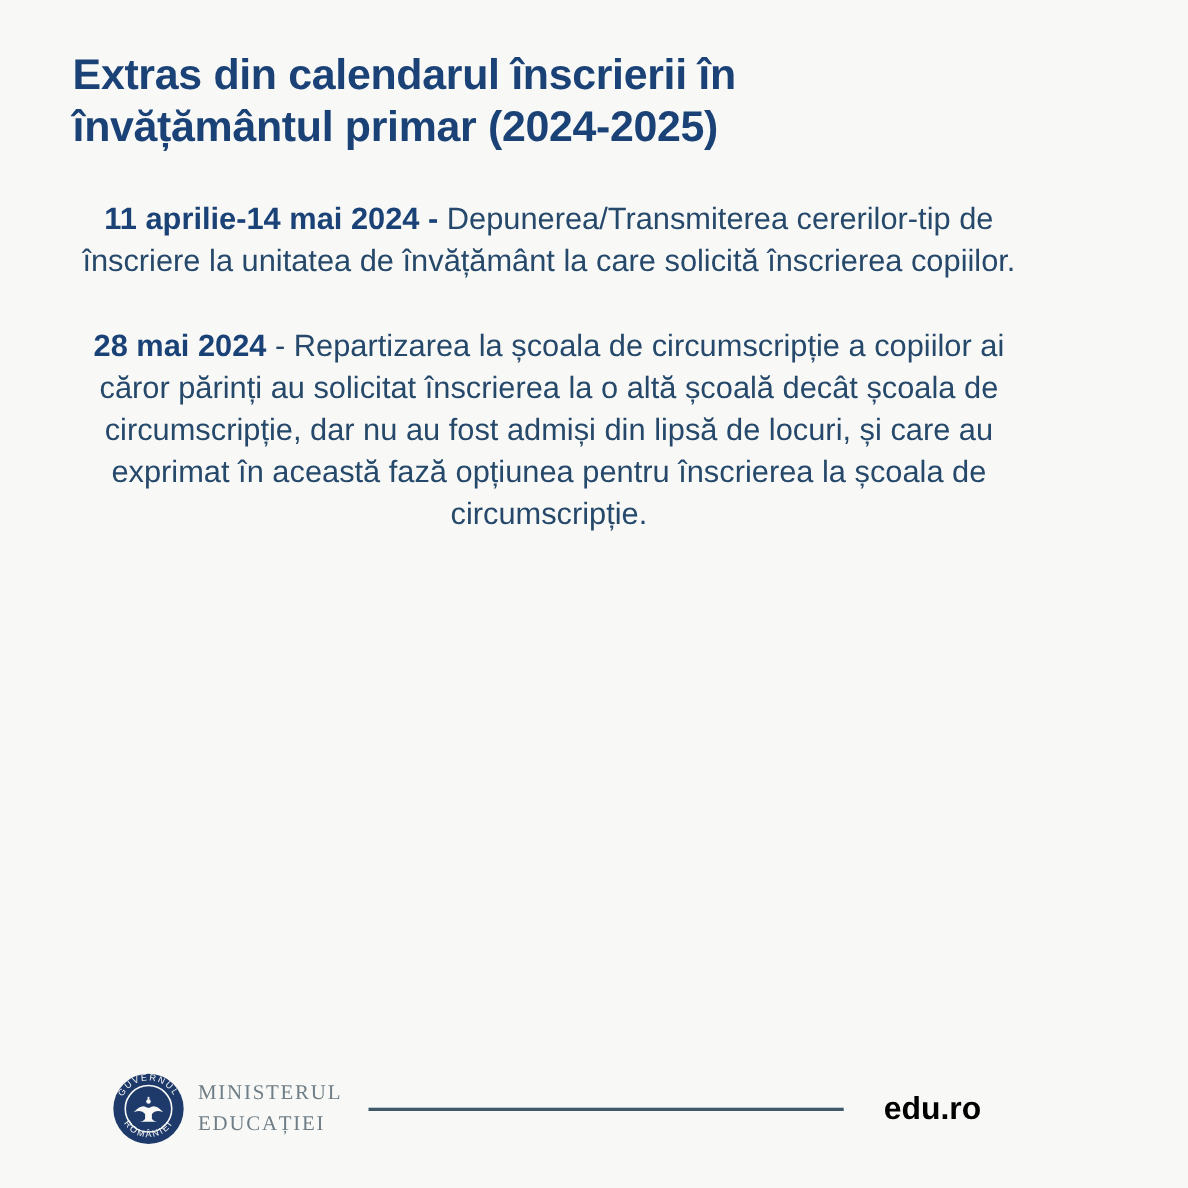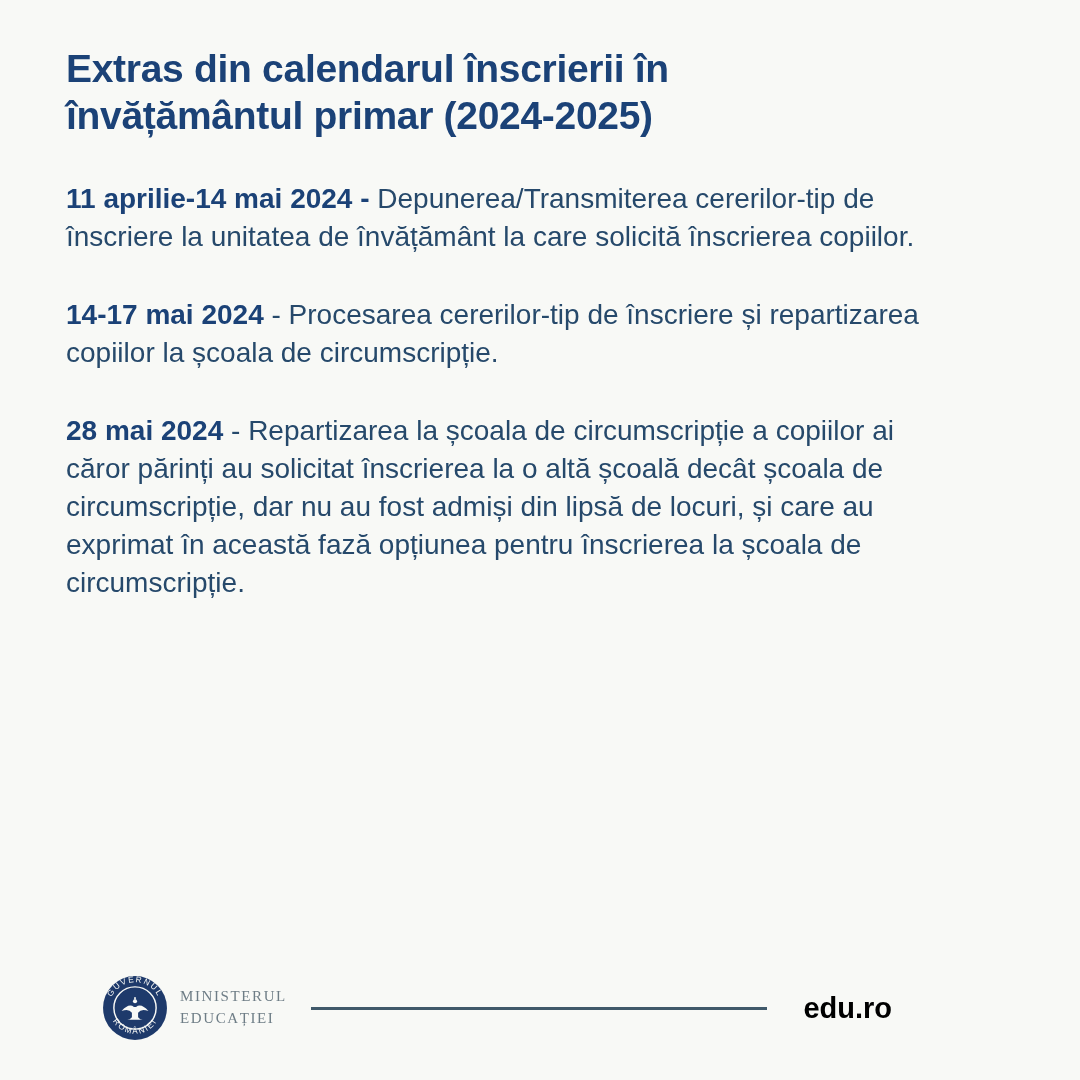--- a/index.html
+++ b/index.html
@@ -26,20 +26,21 @@
     color: #1b4277;
     max-width: 760px;
     margin-bottom: 40px;
   }
   p.entry {
     font-size: 28px;
     line-height: 1.36;
     color: #26496b;
     max-width: 956px;
     margin-bottom: 40px;
+    text-align: center;
   }
   p.entry .date {
     font-weight: 700;
     color: #1b4277;
   }
   .stage-heading {
     font-size: 29px;
     font-weight: 700;
     font-style: italic;
     color: #e9b62f;
@@ -51,21 +52,21 @@
     right: 104px;
     bottom: 38px;
     height: 68px;
     display: flex;
     align-items: center;
   }
   .seal { width: 66px; height: 66px; flex: 0 0 auto; }
   .ministry {
     margin-left: 12px;
     font-family: "Liberation Serif", serif;
-    font-size: 15px;
+    font-size: 19px;
     letter-spacing: 1.6px;
     line-height: 1.45;
     color: #6e7d86;
     flex: 0 0 auto;
   }
   .divider {
     flex: 1 1 auto;
     height: 3px;
     background: #40596a;
     margin: 0 36px 0 24px;
@@ -81,21 +82,20 @@
 <body>
 
 <div class="page">
   <div class="content">
 
     <h1 class="title">Extras din calendarul înscrierii în învățământul primar (2024-2025)</h1>
 
     <p class="entry"><span class="date">11 aprilie-14 mai 2024 -</span> <span>Depunerea/Transmiterea cererilor-tip de înscriere la unitatea de învățământ la care solicită înscrierea copiilor.</span></p>
 
 
-    <p class="entry"><span class="date">14-17 mai 2024</span> <span>- Procesarea cererilor-tip de înscriere și repartizarea copiilor la școala de circumscripție.</span></p>
 
 
     <p class="entry"><span class="date">28 mai 2024</span> <span>- Repartizarea la școala de circumscripție a copiilor ai căror părinți au solicitat înscrierea la o altă școală decât școala de circumscripție, dar nu au fost admiși din lipsă de locuri, și care au exprimat în această fază opțiunea pentru înscrierea la școala de circumscripție.</span></p>
 
 
   </div>
 
   <div class="footer">
 
     <svg class="seal" viewBox="0 0 64 64" aria-hidden="true">

